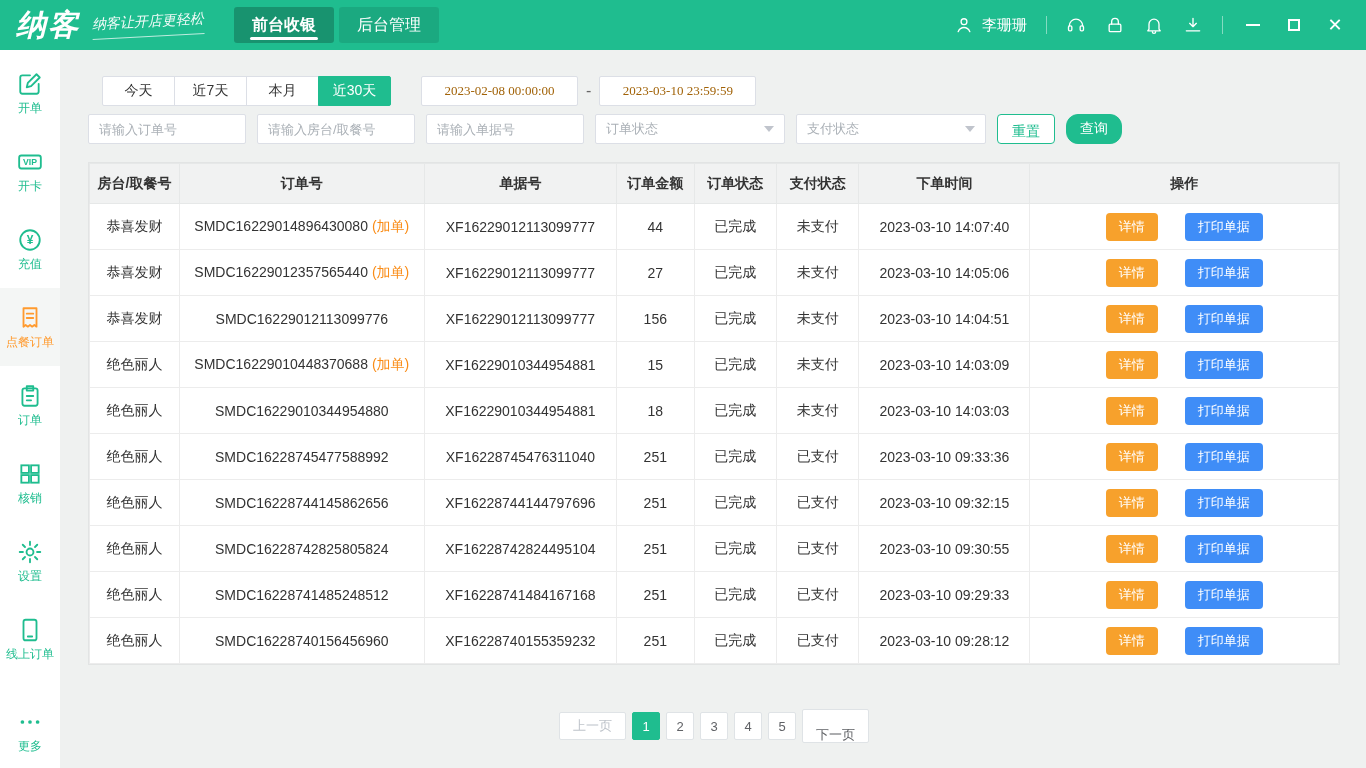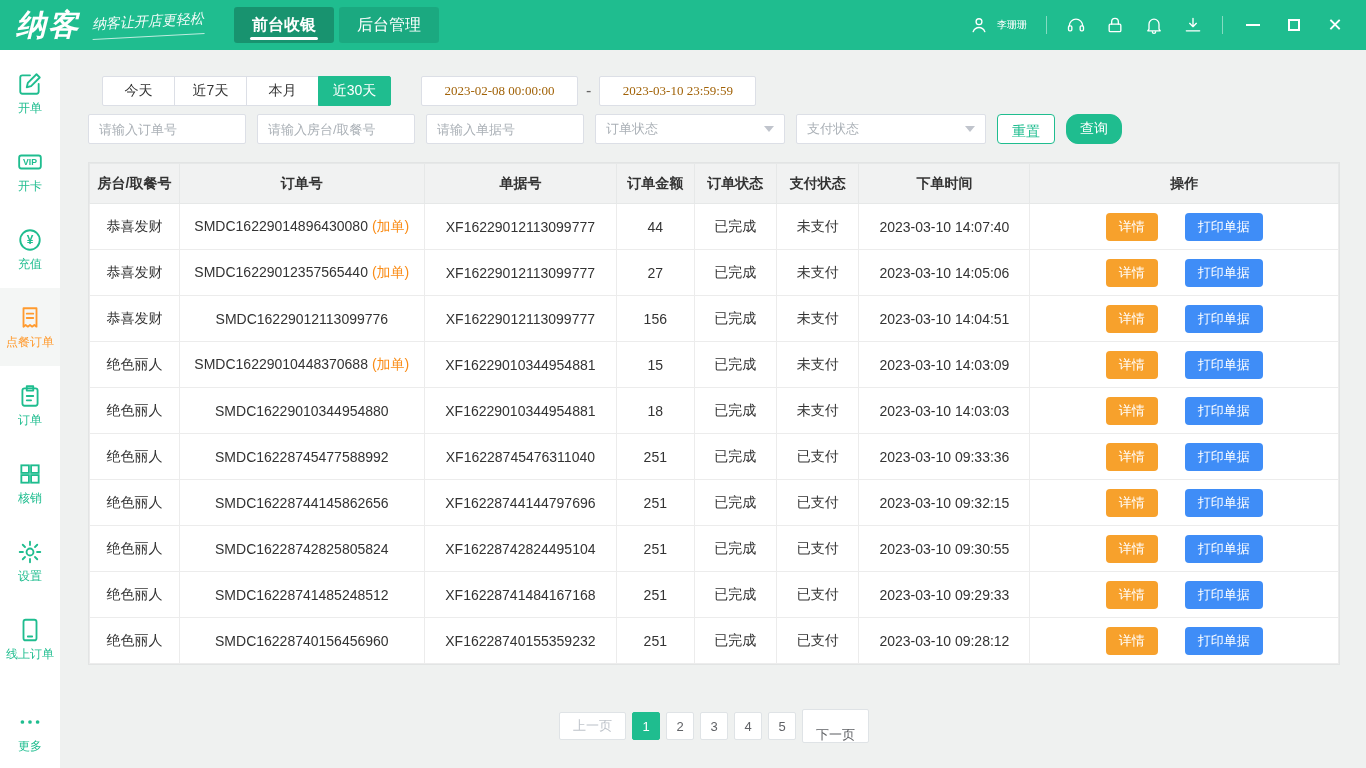--- a/index.html
+++ b/index.html
@@ -9,21 +9,21 @@
 
   
   .topbar { height: 50px; flex: none; background: #1fbd8f; display: flex; align-items: center; color: #fff; padding: 0 20px 0 16px; }
   .logo { font-size: 30px; font-weight: bold; font-style: italic; letter-spacing: 2px; line-height: 1; }
   .slogan { font-style: italic; font-size: 14px; margin: 0 0 0 12px; opacity: .95; transform: rotate(-3deg); border-bottom: 1px solid rgba(255,255,255,.75); padding-bottom: 5px; }
   .tabs { display: flex; margin-left: 30px; align-items: center; gap: 5px; }
   .tab { position: relative; height: 36px; line-height: 36px; padding: 0 18px; font-size: 16px; background: rgba(0,0,0,.10); border-radius: 3px; cursor: pointer; }
   .tab.active { background: rgba(0,0,0,.22); font-weight: bold; }
   .tab.active::after { content: ""; position: absolute; left: 16px; right: 16px; bottom: 3px; height: 3px; background: #fff; border-radius: 2px; }
   .topbar-right { margin-left: auto; display: flex; align-items: center; gap: 19px; }
-  .user { display: flex; align-items: center; gap: 8px; font-size: 10px; cursor: pointer; }
+  .user { display: flex; align-items: center; gap: 8px; font-size: 15px; cursor: pointer; }
   .vsep { width: 1px; height: 18px; background: rgba(255,255,255,.45); }
   .tico { display: flex; align-items: center; cursor: pointer; }
   .winbtn { display: flex; align-items: center; justify-content: center; width: 22px; height: 22px; cursor: pointer; }
   .win-min-glyph { width: 14px; height: 2px; background: #fff; }
   .win-max-glyph { width: 12px; height: 12px; border: 2px solid #fff; }
   .win-close-glyph { font-size: 18px; line-height: 1; color: #fff; }
 
   
   .main { flex: 1; display: flex; min-height: 0; }
   .sidebar { width: 60px; flex: none; background: #fff; display: flex; flex-direction: column; padding-top: 4px; }

